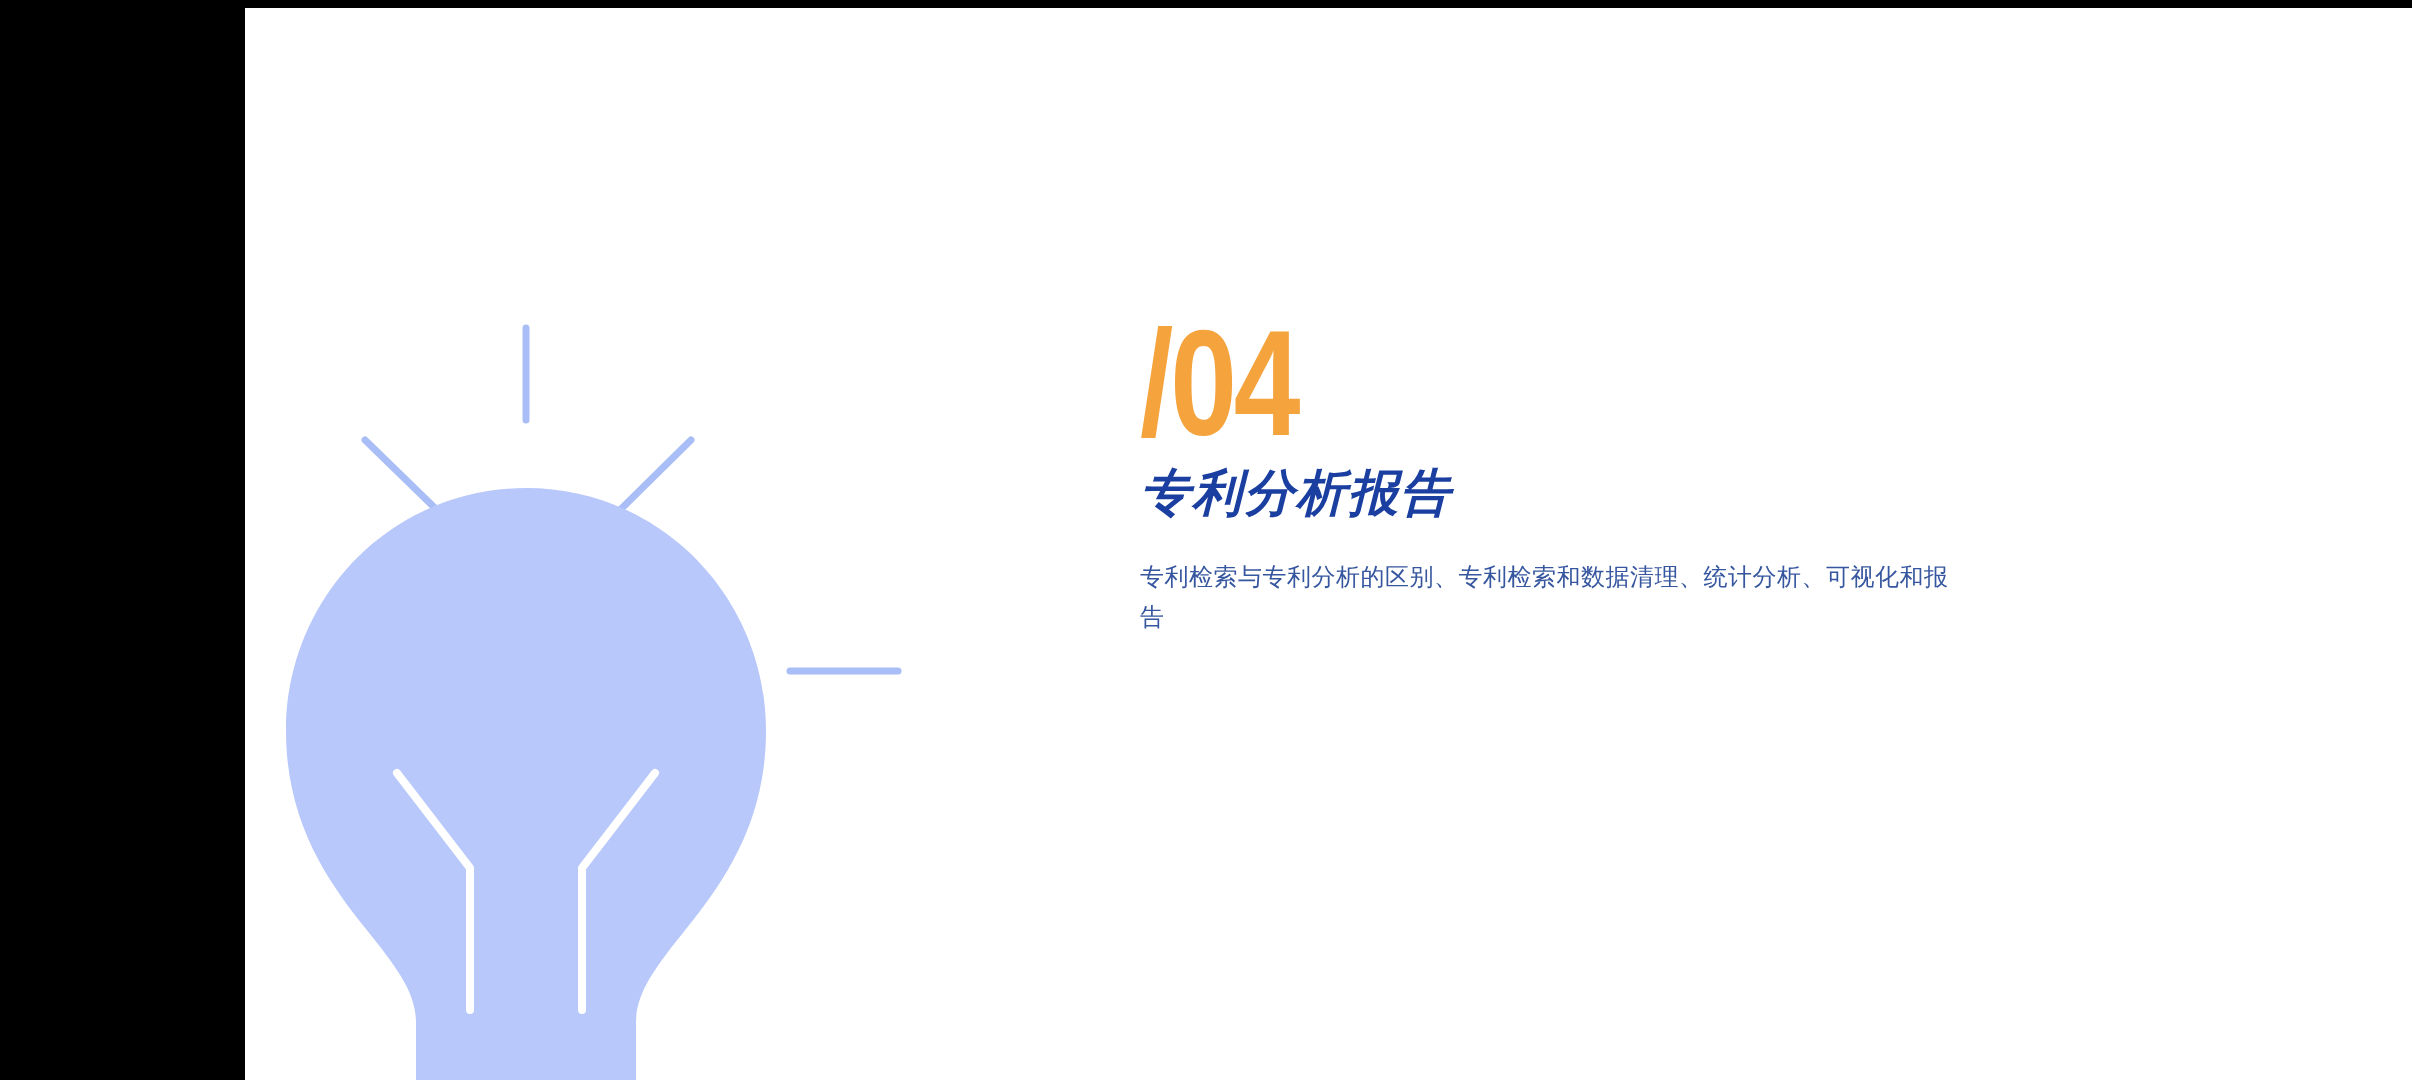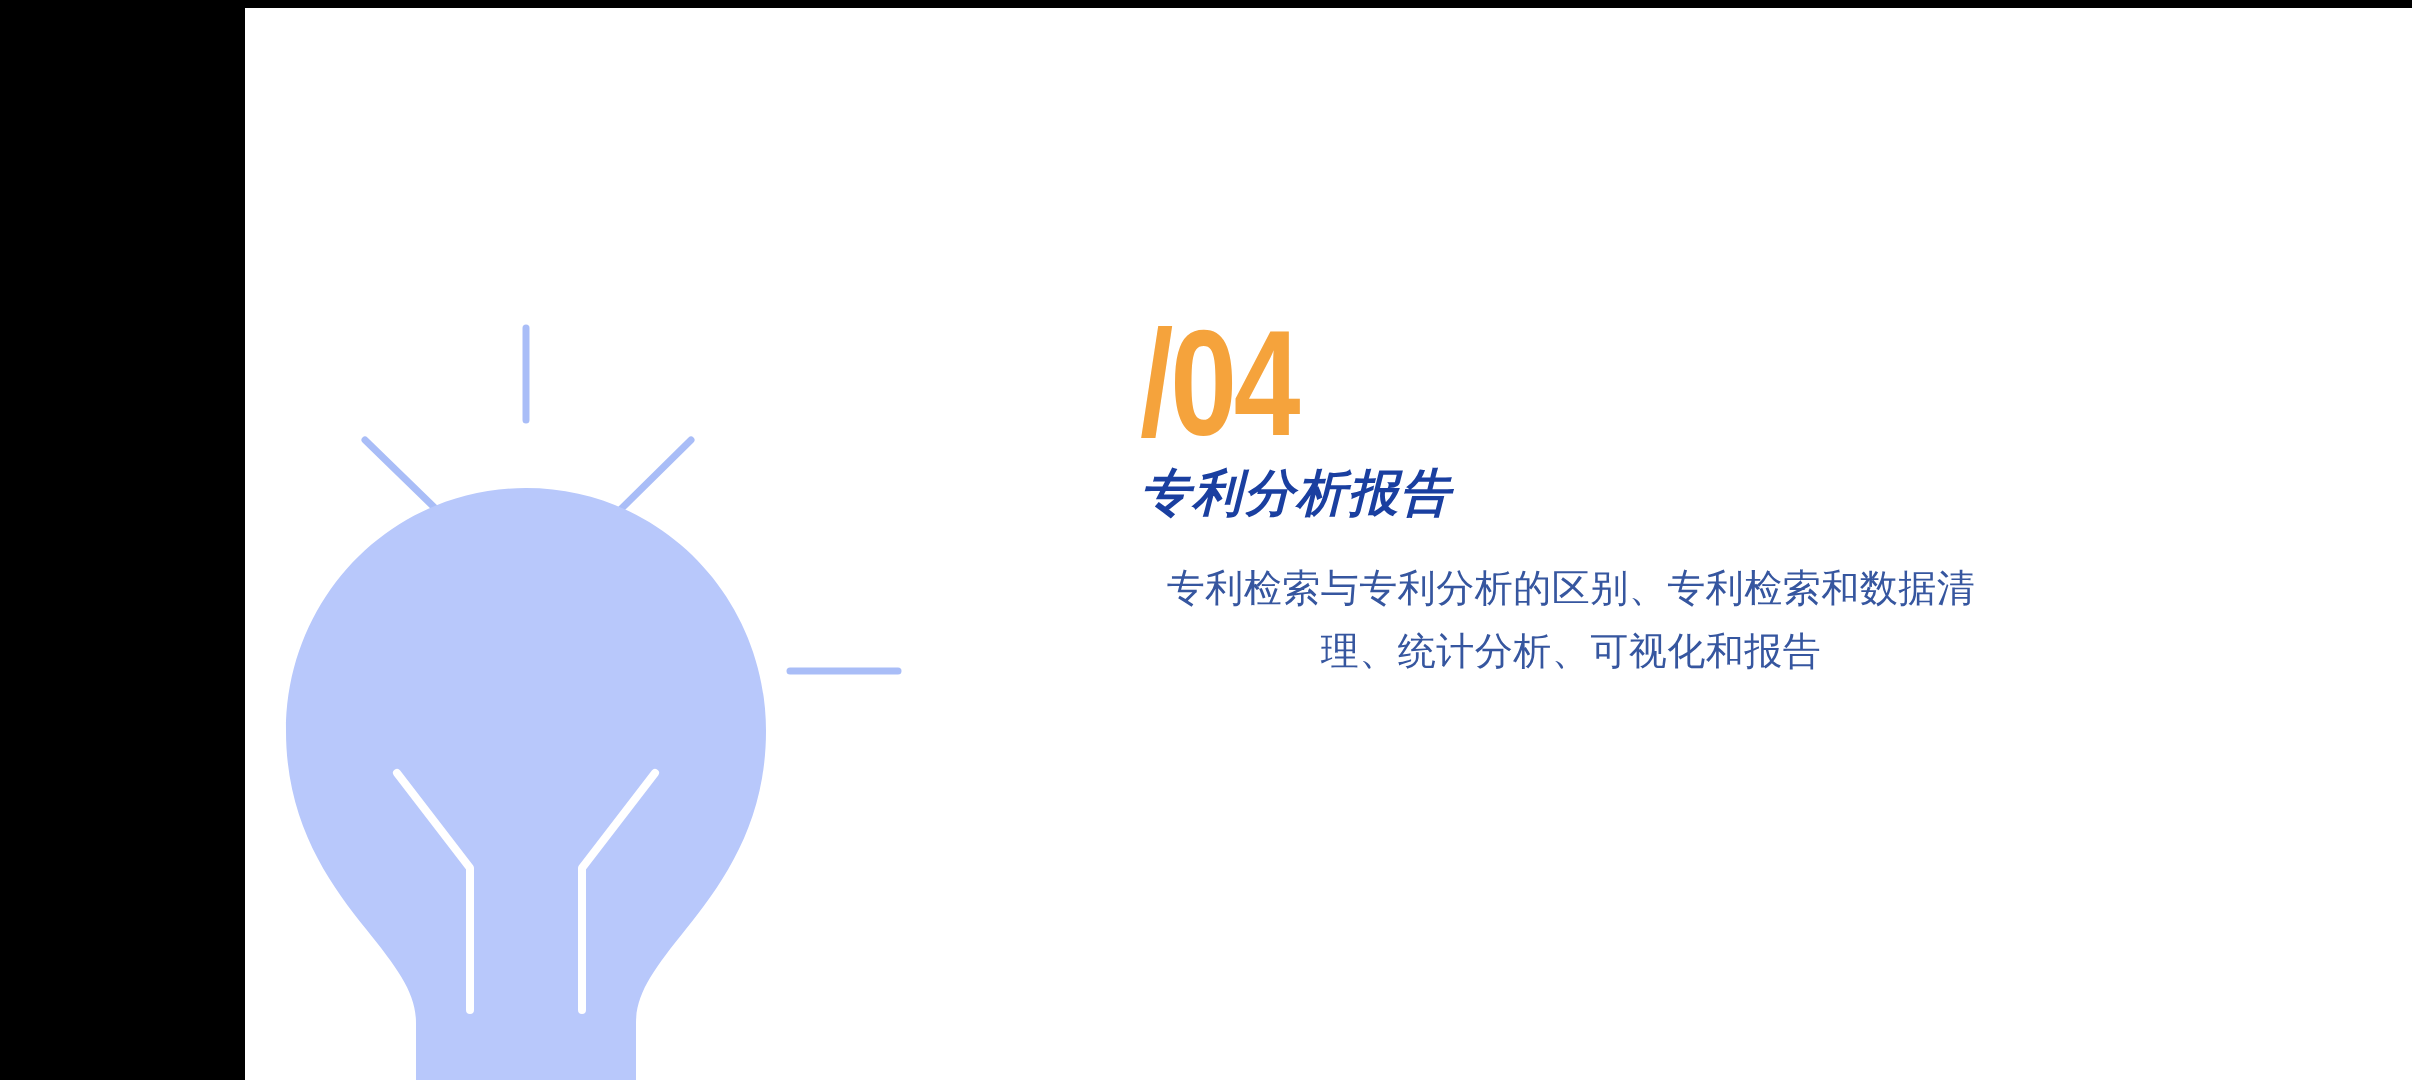--- a/index.html
+++ b/index.html
@@ -83,28 +83,27 @@
     line-height: 1.25;
     font-weight: 700;
     letter-spacing: 2px;
     margin: 0 0 32px 0;
     padding: 0;
     white-space: nowrap;
     font-style: italic;
   }
 
   #section-desc {
-    font-size: 38px;
+    font-size: 24px;
     line-height: 1.68;
     font-weight: 400;
     letter-spacing: 0.5px;
-    margin: 16px;
+    margin: 0;
     padding: 0;
     max-width: 830px;
-    text-align: center;
   }
 </style>
 </head>
 <body>
 
 <div id="stage">
 
   <div class="letterbox" id="bar-left"></div>
   <div class="letterbox" id="bar-right"></div>
 

